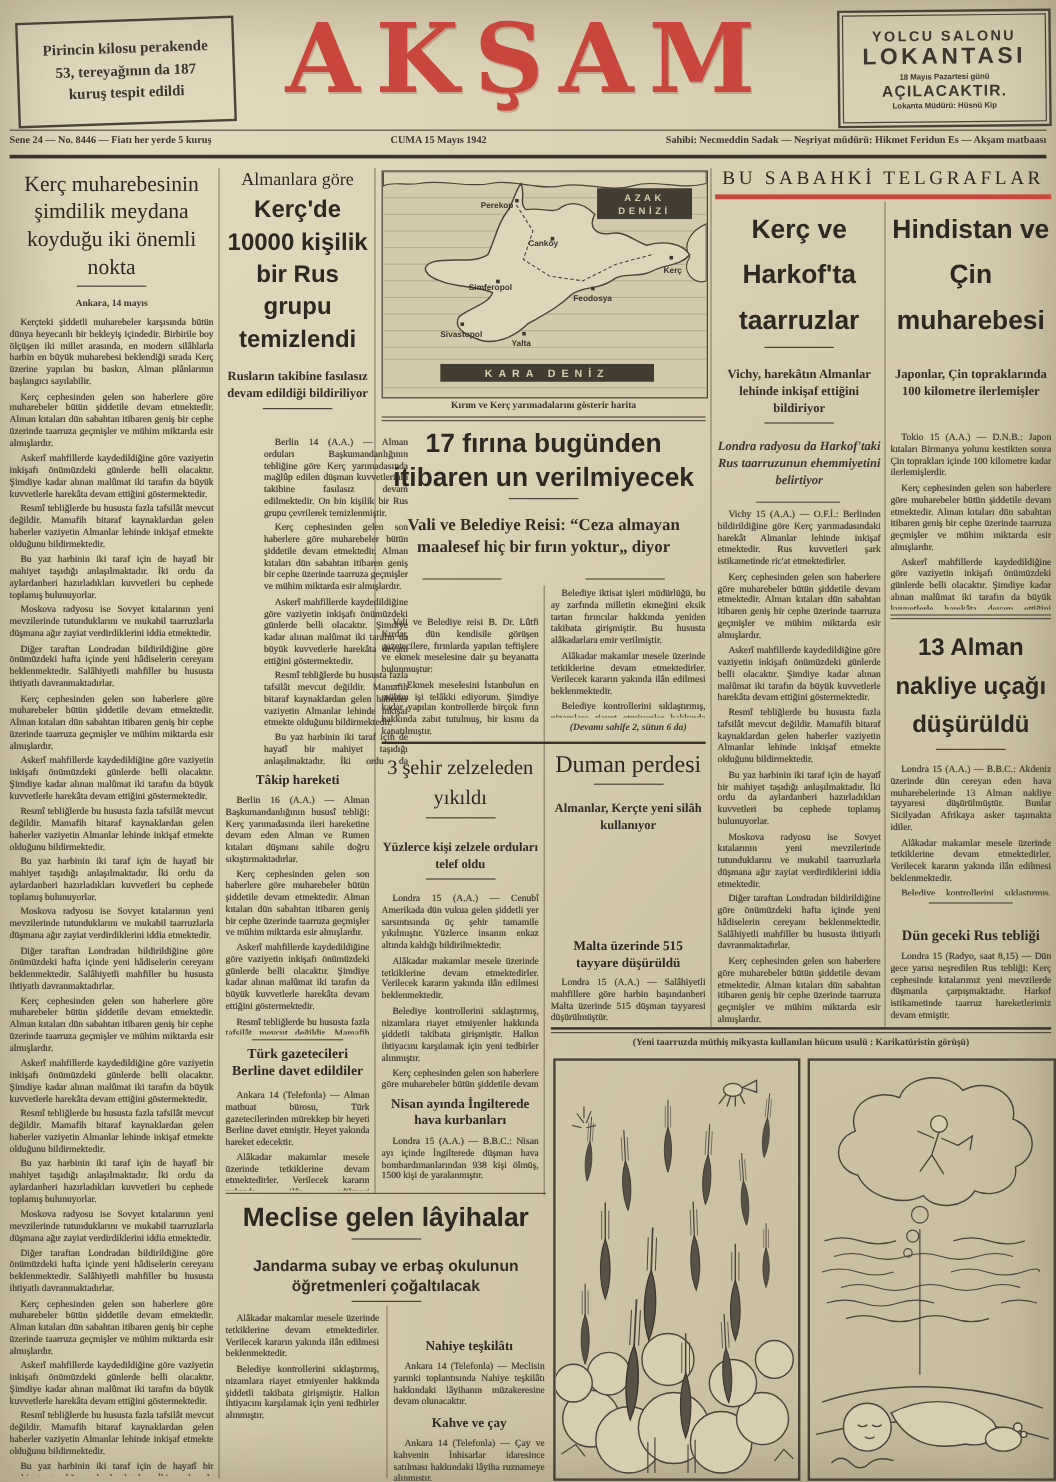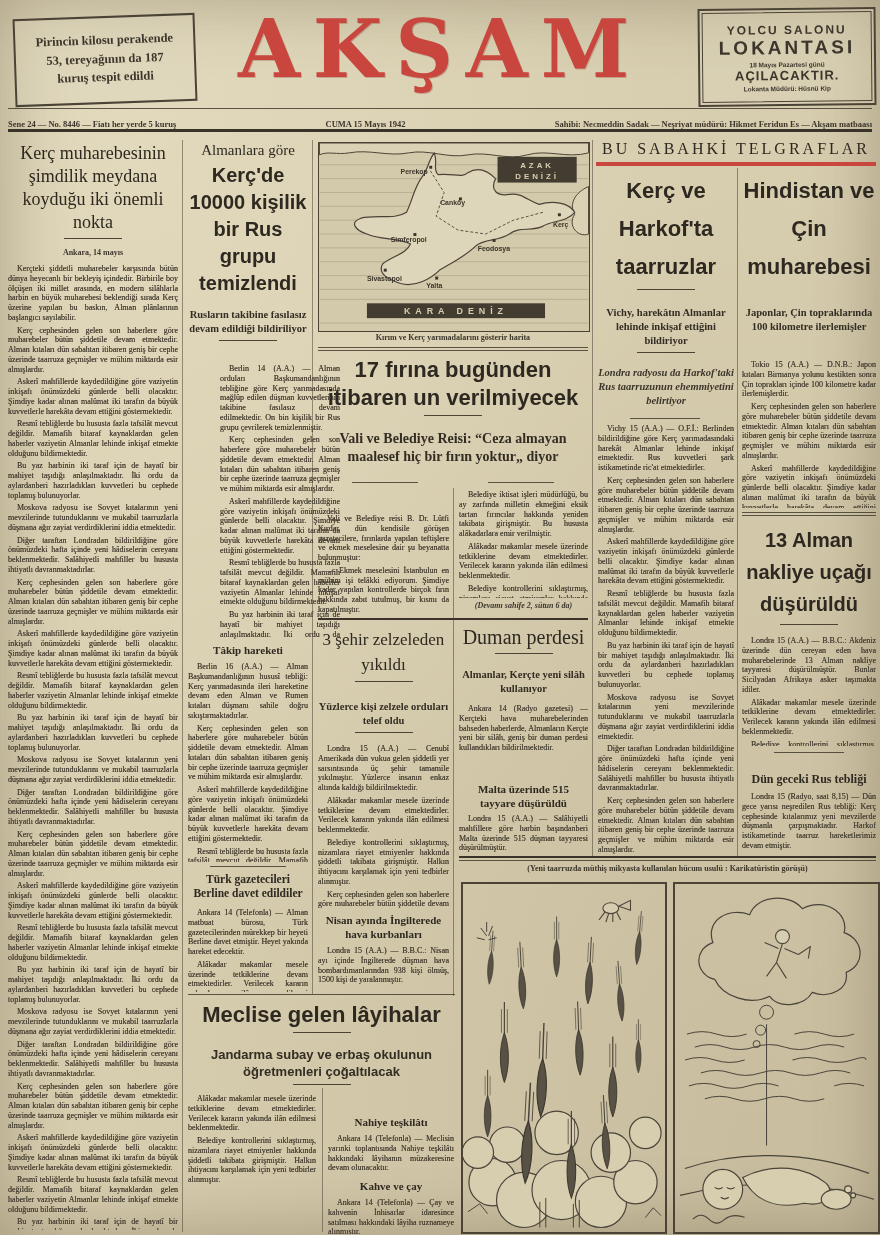--- a/index.html
+++ b/index.html
@@ -49,21 +49,21 @@
     <div class="inner" style="font-family:'Liberation Sans',sans-serif;">
       <div style="font-weight:700;font-size:12px;letter-spacing:2px;">YOLCU SALONU</div>
       <div style="font-weight:700;font-size:19px;letter-spacing:3px;">LOKANTASI</div>
       <div style="font-weight:700;font-size:6.5px;margin-top:2px;">18 Mayıs Pazartesi günü</div>
       <div style="font-weight:700;font-size:13px;letter-spacing:1px;">AÇILACAKTIR.</div>
       <div style="font-weight:700;font-size:6.5px;margin-top:2px;">Lokanta Müdürü: Hüsnü Kip</div>
     </div>
   </div>
 
   <div class="rule-h" style="left:8px;top:108px;width:864px;"></div>
-  <div class="b" style="left:8px;top:111px;width:864px;height:18px;display:flex;justify-content:space-between;align-items:flex-end;font-weight:700;font-size:8.5px;">
+  <div class="b" style="left:8px;top:111px;width:864px;height:18px;display:flex;justify-content:space-between;align-items:flex-start;font-weight:700;font-size:8.5px;">
     <span>Sene 24 — No. 8446 — Fiatı her yerde 5 kuruş</span>
     <span>CUMA 15 Mayıs 1942</span>
     <span>Sahibi: Necmeddin Sadak — Neşriyat müdürü: Hikmet Feridun Es — Akşam matbaası</span>
   </div>
   <div class="rule-th" style="left:8px;top:129px;width:864px;height:3px;"></div>
 
   <div class="rule-v" style="left:182px;top:140px;height:1092px;"></div>
   <div class="rule-v" style="left:312px;top:140px;height:854px;"></div>
   <div class="rule-v" style="left:592px;top:140px;height:716px;"></div>
   <div class="rule-v" style="left:737px;top:168px;height:688px;"></div>
@@ -211,23 +211,20 @@
         <p class="para">Kerç cephesinden gelen son haberlere göre muharebeler bütün şiddetile devam etmektedir. Alman kıtaları dün sabahtan itibaren geniş bir cephe üzerinde taarruza geçmişler ve mühim miktarda esir almışlardır.</p>
       </div>
   </div>
   <div class="b subhd" style="left:318px;top:914px;width:131px;height:28px;line-height:1.25;">Nisan ayında İngilterede hava kurbanları</div>
   <div class="b bt" style="left:318px;top:946px;width:131px;height:46px;">
     <p class="para">Londra 15 (A.A.) — B.B.C.: Nisan ayı içinde İngilterede düşman hava bombardımanlarından 938 kişi ölmüş, 1500 kişi de yaralanmıştır.</p>
   </div>
 
   <div class="b hd-serif u-after" style="left:459px;top:626px;width:129px;height:34px;font-size:20px;">Duman perdesi</div>
   <div class="b deck" style="left:459px;top:668px;width:129px;height:32px;">Almanlar, Kerçte yeni silâh kullanıyor</div>
-  <div class="b bt" style="left:459px;top:704px;width:129px;height:76px;">
-    <p class="para">Ankara 14 (Radyo gazetesi) — Kerçteki hava muharebelerinden bahseden haberlerde, Almanların Kerçte yeni bir silâh, geniş bir duman perdesi kullandıkları bildirilmektedir.</p>
-  </div>
   <div class="b subhd" style="left:459px;top:782px;width:129px;height:30px;line-height:1.3;">Malta üzerinde 515 tayyare düşürüldü</div>
   <div class="b bt" style="left:459px;top:814px;width:129px;height:40px;">
     <p class="para">Londra 15 (A.A.) — Salâhiyetli mahfillere göre harbin başındanberi Malta üzerinde 515 düşman tayyaresi düşürülmüştür.</p>
   </div>
 
   <div class="rule-h" style="left:188px;top:994px;width:267px;"></div>
   <div class="b hd-sans u-after" style="left:188px;top:1002px;width:267px;height:36px;font-size:22px;">Meclise gelen lâyihalar</div>
   <div class="b deck u-after" style="left:188px;top:1046px;width:267px;height:40px;font-size:13px;font-family:'Liberation Sans',sans-serif;">Jandarma subay ve erbaş okulunun öğretmenleri çoğaltılacak</div>
   <div class="b bt" style="left:188px;top:1094px;width:128px;height:138px;">
     <div>

